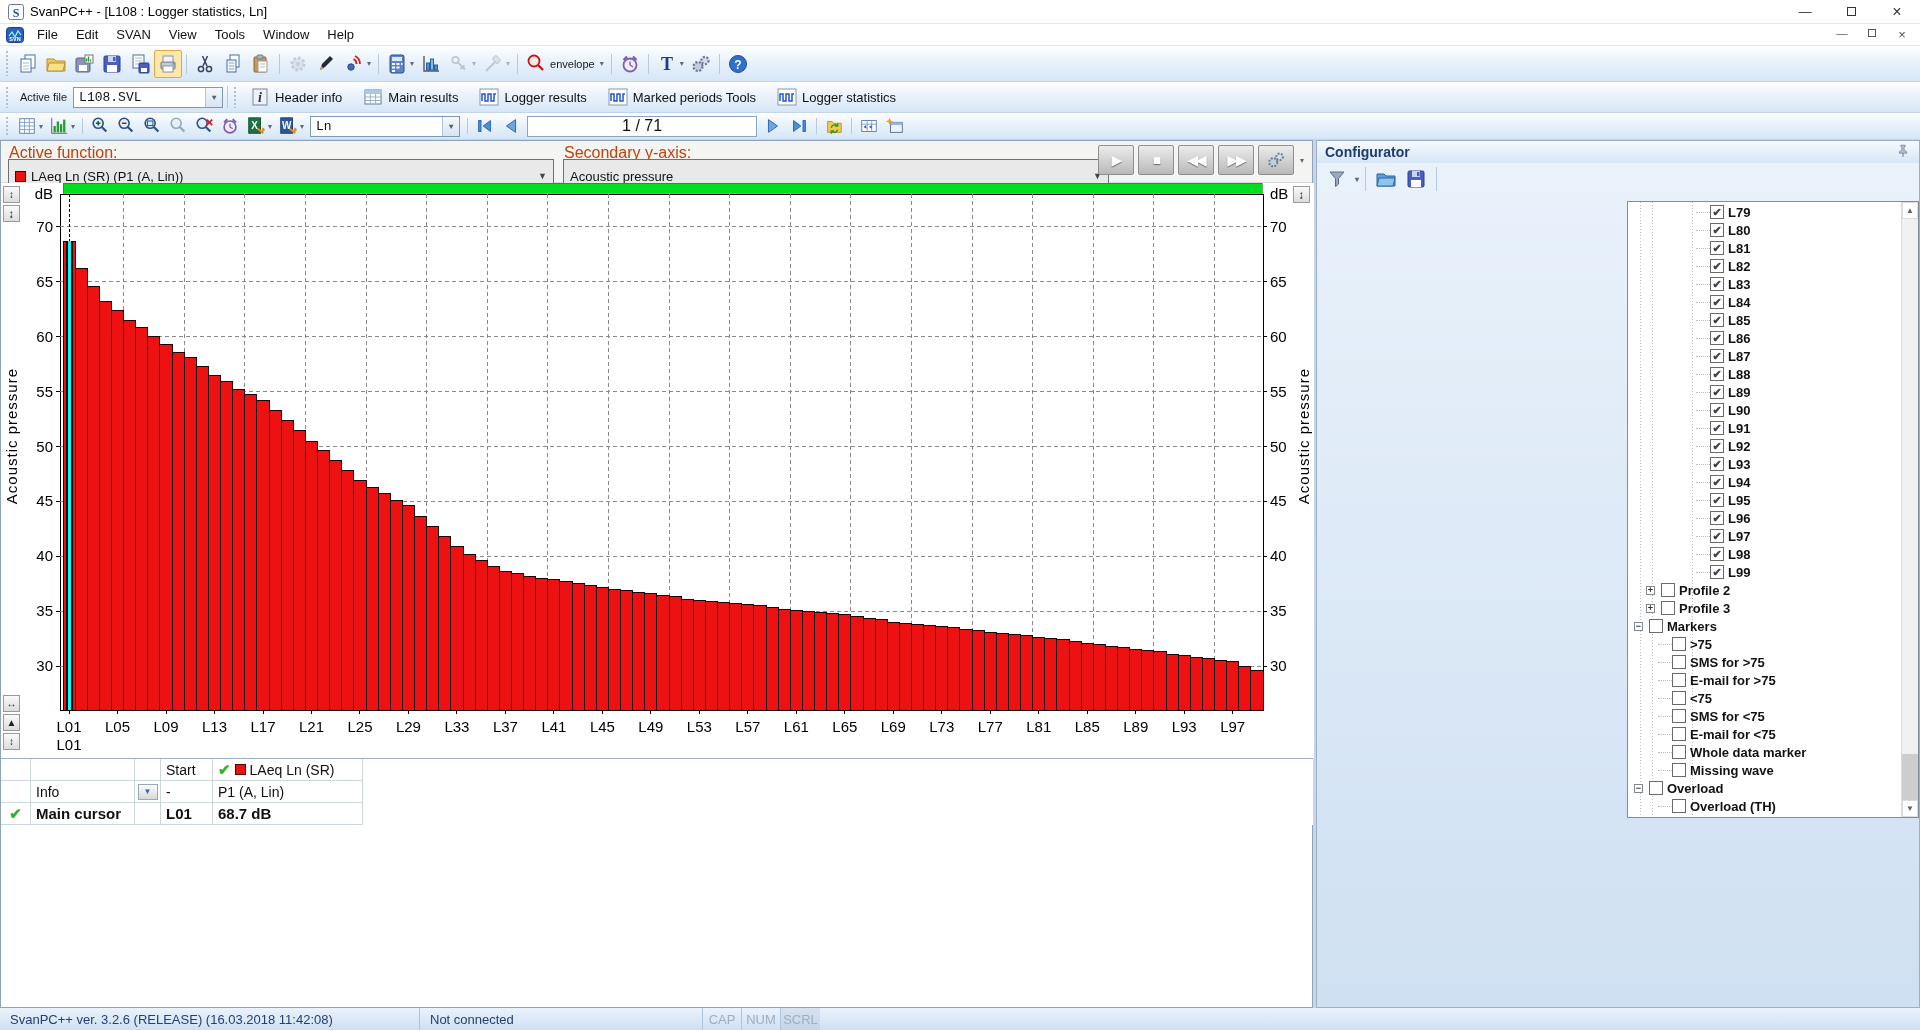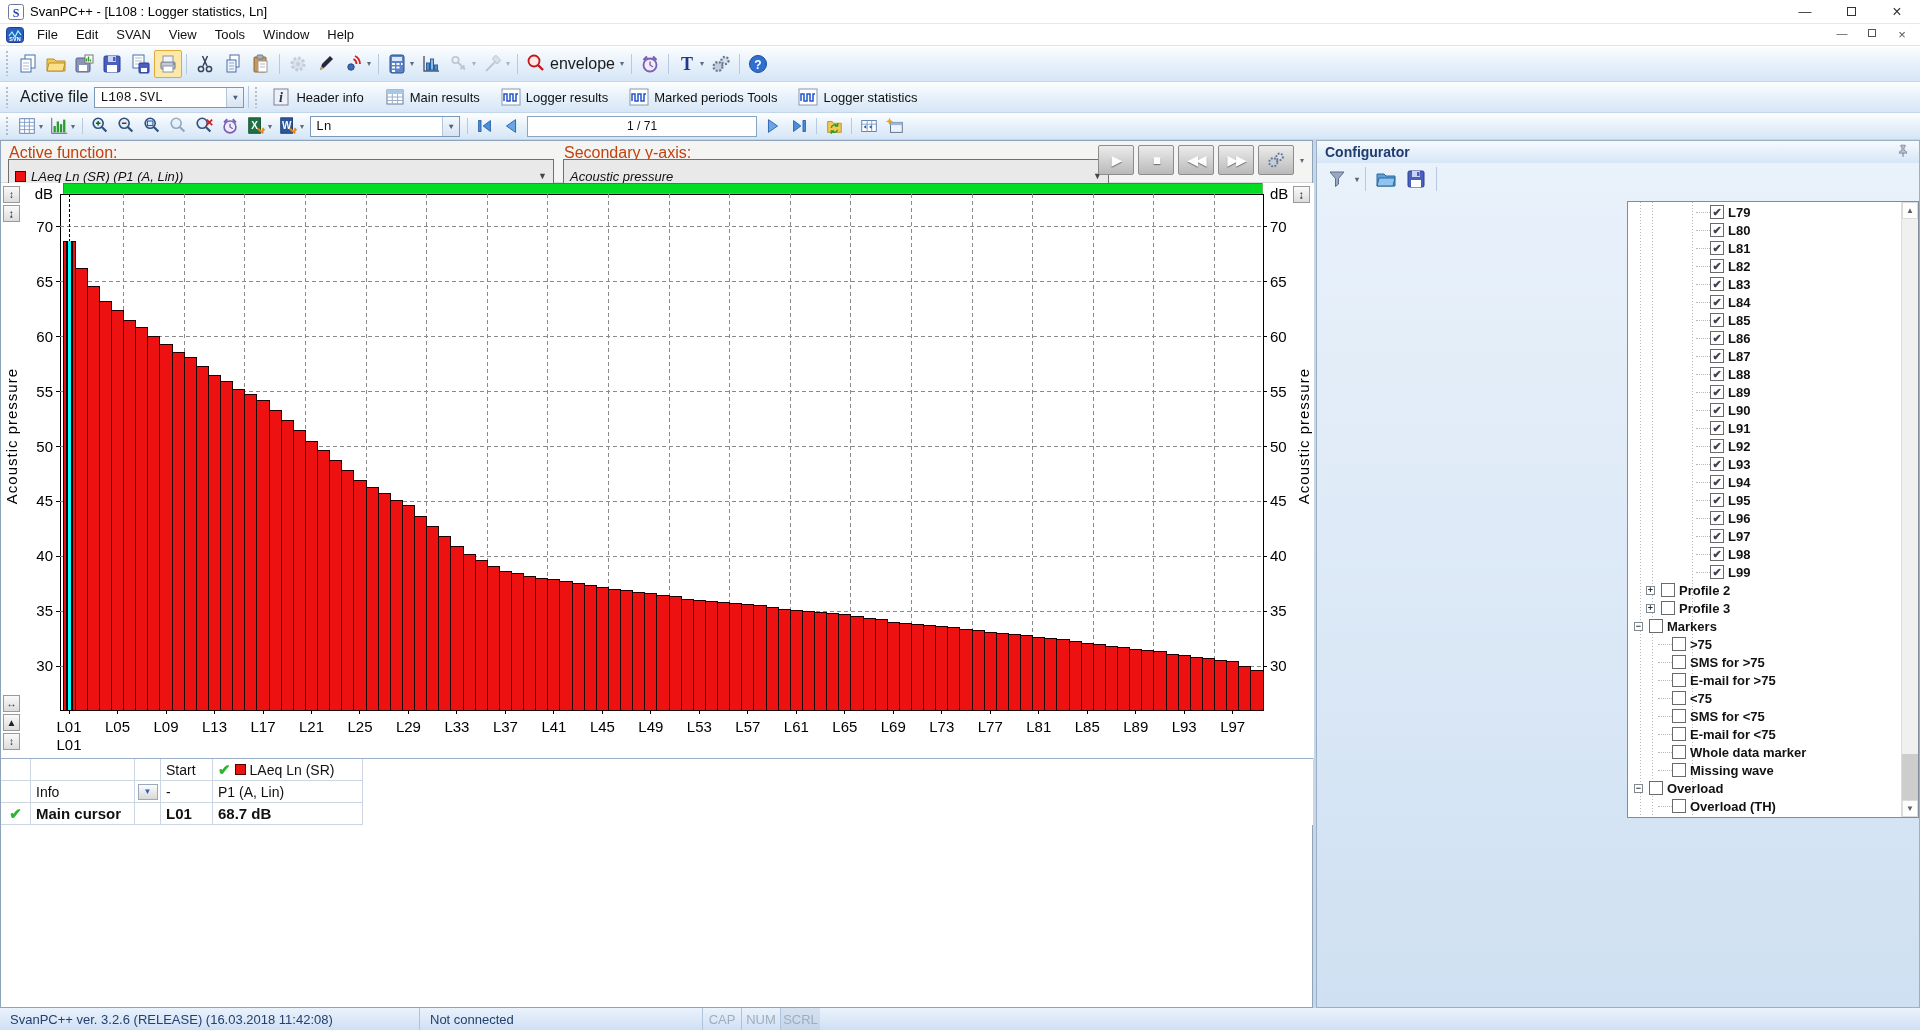--- a/index.html
+++ b/index.html
@@ -31,40 +31,40 @@
   .t3 { height:27px; }
   .grip { width:5px; height:70%; margin:0 4px 0 1px;
           background:repeating-linear-gradient(to bottom,#aebfd4 0 2px,transparent 2px 4px);
           background-size:2px 100%; background-repeat:no-repeat; background-position:1px 0; }
   .sep { width:1px; align-self:stretch; margin:4px 4px; background:#b7c9de; }
   .tb-btn { display:flex; align-items:center; justify-content:center; min-width:28px; height:28px;
             border:1px solid transparent; border-radius:2px; padding:0 2px; }
   .t3 .tb-btn { height:24px; min-width:26px; }
   .tb-btn.active { background:#fce9a9; border-color:#e0a93d; }
   .tb-btn.disabled { opacity:.45; }
-  .tb-btn .lbl { margin:0 3px; font-size:16px; color:#1a1a1a; }
+  .tb-btn .lbl { margin:0 3px; font-size:11px; color:#1a1a1a; }
   .drop { font-size:8px; color:#5a6a80; margin-left:2px; }
   .combo { background:#fff; border:1px solid #7a99b8; height:21px; display:flex; align-items:center;
            font-size:13px; padding-left:5px; position:relative;font-family:Liberation Mono, monospace; }
   .combo .cv { flex:1; }
   .combo .cbtn { width:17px; height:100%; background:linear-gradient(#f4f8fc,#d8e4f2); border-left:1px solid #b0c4da;
                  display:flex; align-items:center; justify-content:center; color:#49617e; font-size:8px; }
   .viewbtn { display:flex; align-items:center; gap:4px; padding:2px 7px; height:26px; border-radius:2px; }
   .viewbtn span.vlbl { font-size:13px; }
   .pagebox { width:230px; height:21px; background:#fff; border:1px solid #8aa5bf; display:flex;
-             align-items:center; justify-content:center; font-size:12px; }
+             align-items:center; justify-content:center; font-size:16px; }
 
   
   .workspace { position:absolute; top:140px; left:0; width:1920px; height:868px; background:#c8d6e8; }
   .left-panel { position:absolute; left:0; top:0; width:1313px; height:868px; background:#ffffff;
                 border:1px solid #8ea4bc; }
   .func-row { position:absolute; left:0; top:0; width:100%; height:42px; background:#f4f4f2; border-bottom:1px solid #d8d8d8; }
   .func-lab { position:absolute; top:3px; font-size:16px; color:#c2410c; }
   .func-combo { position:absolute; top:18px; height:20px; background:#e9e9e9; border:1px solid #707070;
-                display:flex; align-items:center; font-size:13px; padding:16px 6px;font-style:italic; }
+                display:flex; align-items:center; font-size:13px; padding:16px 6px; }
   .func-combo .chev { margin-left:auto; color:#444; font-size:9px; }
   .legendsq { width:11px; height:11px; background:#ee1111; border:1px solid #550000; margin-right:5px; }
   .playbar { position:absolute; right:8px; top:4px; display:flex; gap:4px; align-items:center; }
   .pb-btn { width:36px; height:30px; border:1px solid #8d8d8d; border-radius:2px;
             background:linear-gradient(#ececec,#b9b9b9); color:#fdfdfd; display:flex; align-items:center;
             justify-content:center; font-size:14px; text-shadow:0 1px 1px #666; letter-spacing:-2px; }
 
   .chart-wrap { position:absolute; left:0; top:42px; width:1313px; height:575px; background:#fff; }
   .vlabel { position:absolute; writing-mode:vertical-rl; transform:rotate(180deg);
             font-size:15px; color:#000; letter-spacing:1px; }

